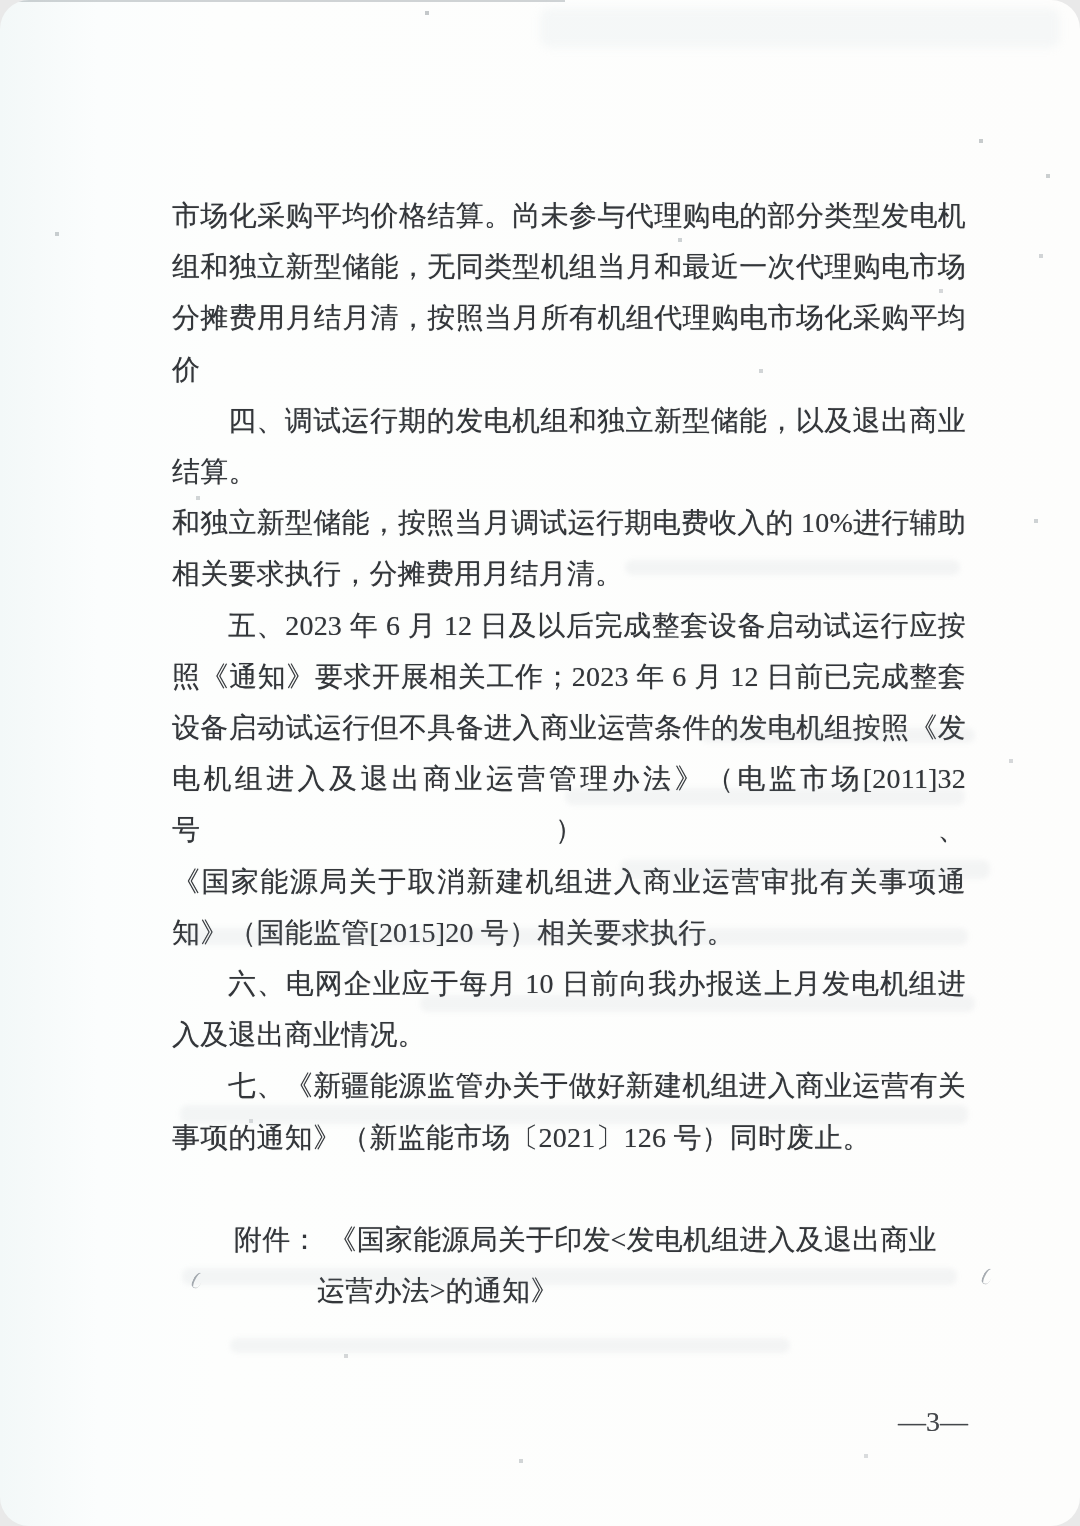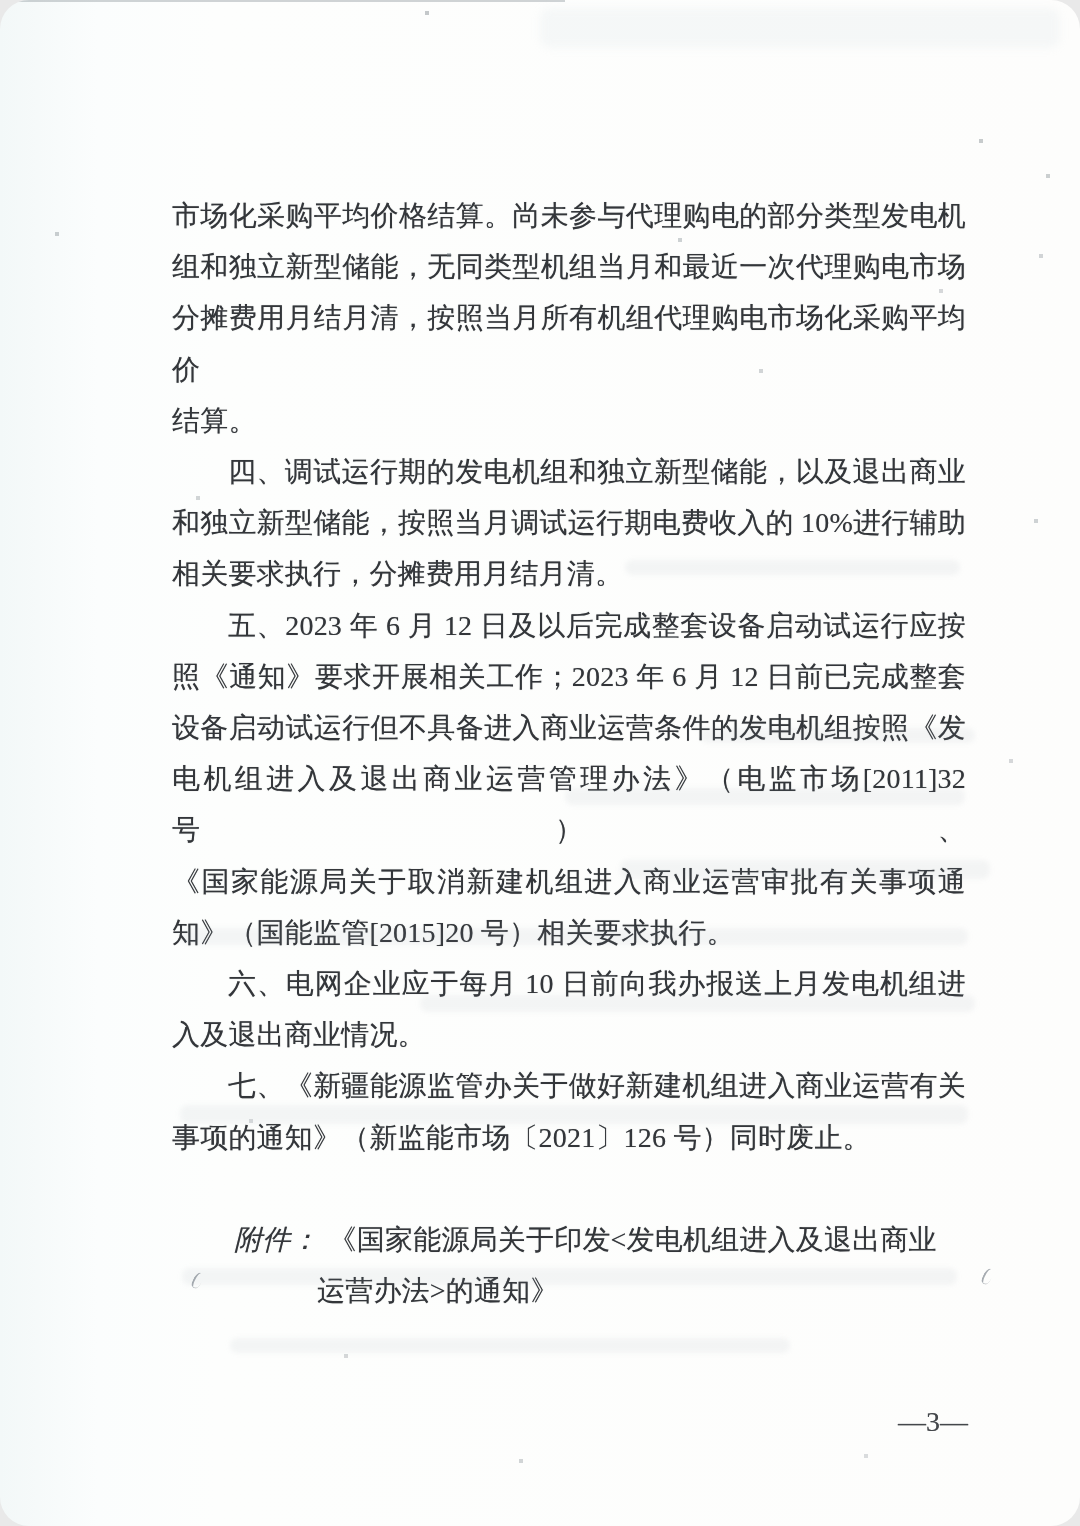--- a/index.html
+++ b/index.html
@@ -49,21 +49,21 @@
   .line { white-space: nowrap; }
   .jl {
     white-space: normal;
     text-align: justify;
     text-align-last: justify;
   }
   .ind { text-indent: 56px; }
   .el { text-align: left; }
   .att { margin-top: 51.2px; }
   .att1 { margin-left: 62px; }
-  .att1 .lbl { margin-right: 10px; font-style: italic; }
+  .att1 .lbl { margin-right: 10px; }
   .att2 { margin-left: 145px; }
   .pagenum {
     position: absolute;
     left: 898px;
     top: 1406px;
     font-size: 28px;
     color: #44474b;
     font-family: "Liberation Serif", "DejaVu Serif", serif;
     text-shadow: 0 0 0.6px rgba(60,64,68,0.5);
   }
@@ -125,22 +125,22 @@
 
 <div class="page">
 
   <div class="edge-line"></div>
   <div class="mottle"></div>
 
   <div class="textblock">
     <div class="line jl">市场化采购平均价格结算。尚未参与代理购电的部分类型发电机</div>
     <div class="line jl">组和独立新型储能，无同类型机组当月和最近一次代理购电市场</div>
     <div class="line jl">分摊费用月结月清，按照当月所有机组代理购电市场化采购平均价</div>
+    <div class="line jl ind">四、调试运行期的发电机组和独立新型储能，以及退出商业</div>
     <div class="line el">结算。</div>
-    <div class="line jl ind">四、调试运行期的发电机组和独立新型储能，以及退出商业</div>
     <div class="line jl">和独立新型储能，按照当月调试运行期电费收入的 10%进行辅助</div>
     <div class="line el">相关要求执行，分摊费用月结月清。</div>
     <div class="line jl ind">五、2023 年 6 月 12 日及以后完成整套设备启动试运行应按</div>
     <div class="line jl">照《通知》要求开展相关工作；2023 年 6 月 12 日前已完成整套</div>
     <div class="line jl">设备启动试运行但不具备进入商业运营条件的发电机组按照《发</div>
     <div class="line jl">电机组进入及退出商业运营管理办法》（电监市场[2011]32 号）、</div>
     <div class="line jl">《国家能源局关于取消新建机组进入商业运营审批有关事项通</div>
     <div class="line el">知》（国能监管[2015]20 号）相关要求执行。</div>
     <div class="line jl ind">六、电网企业应于每月 10 日前向我办报送上月发电机组进</div>
     <div class="line el">入及退出商业情况。</div>

